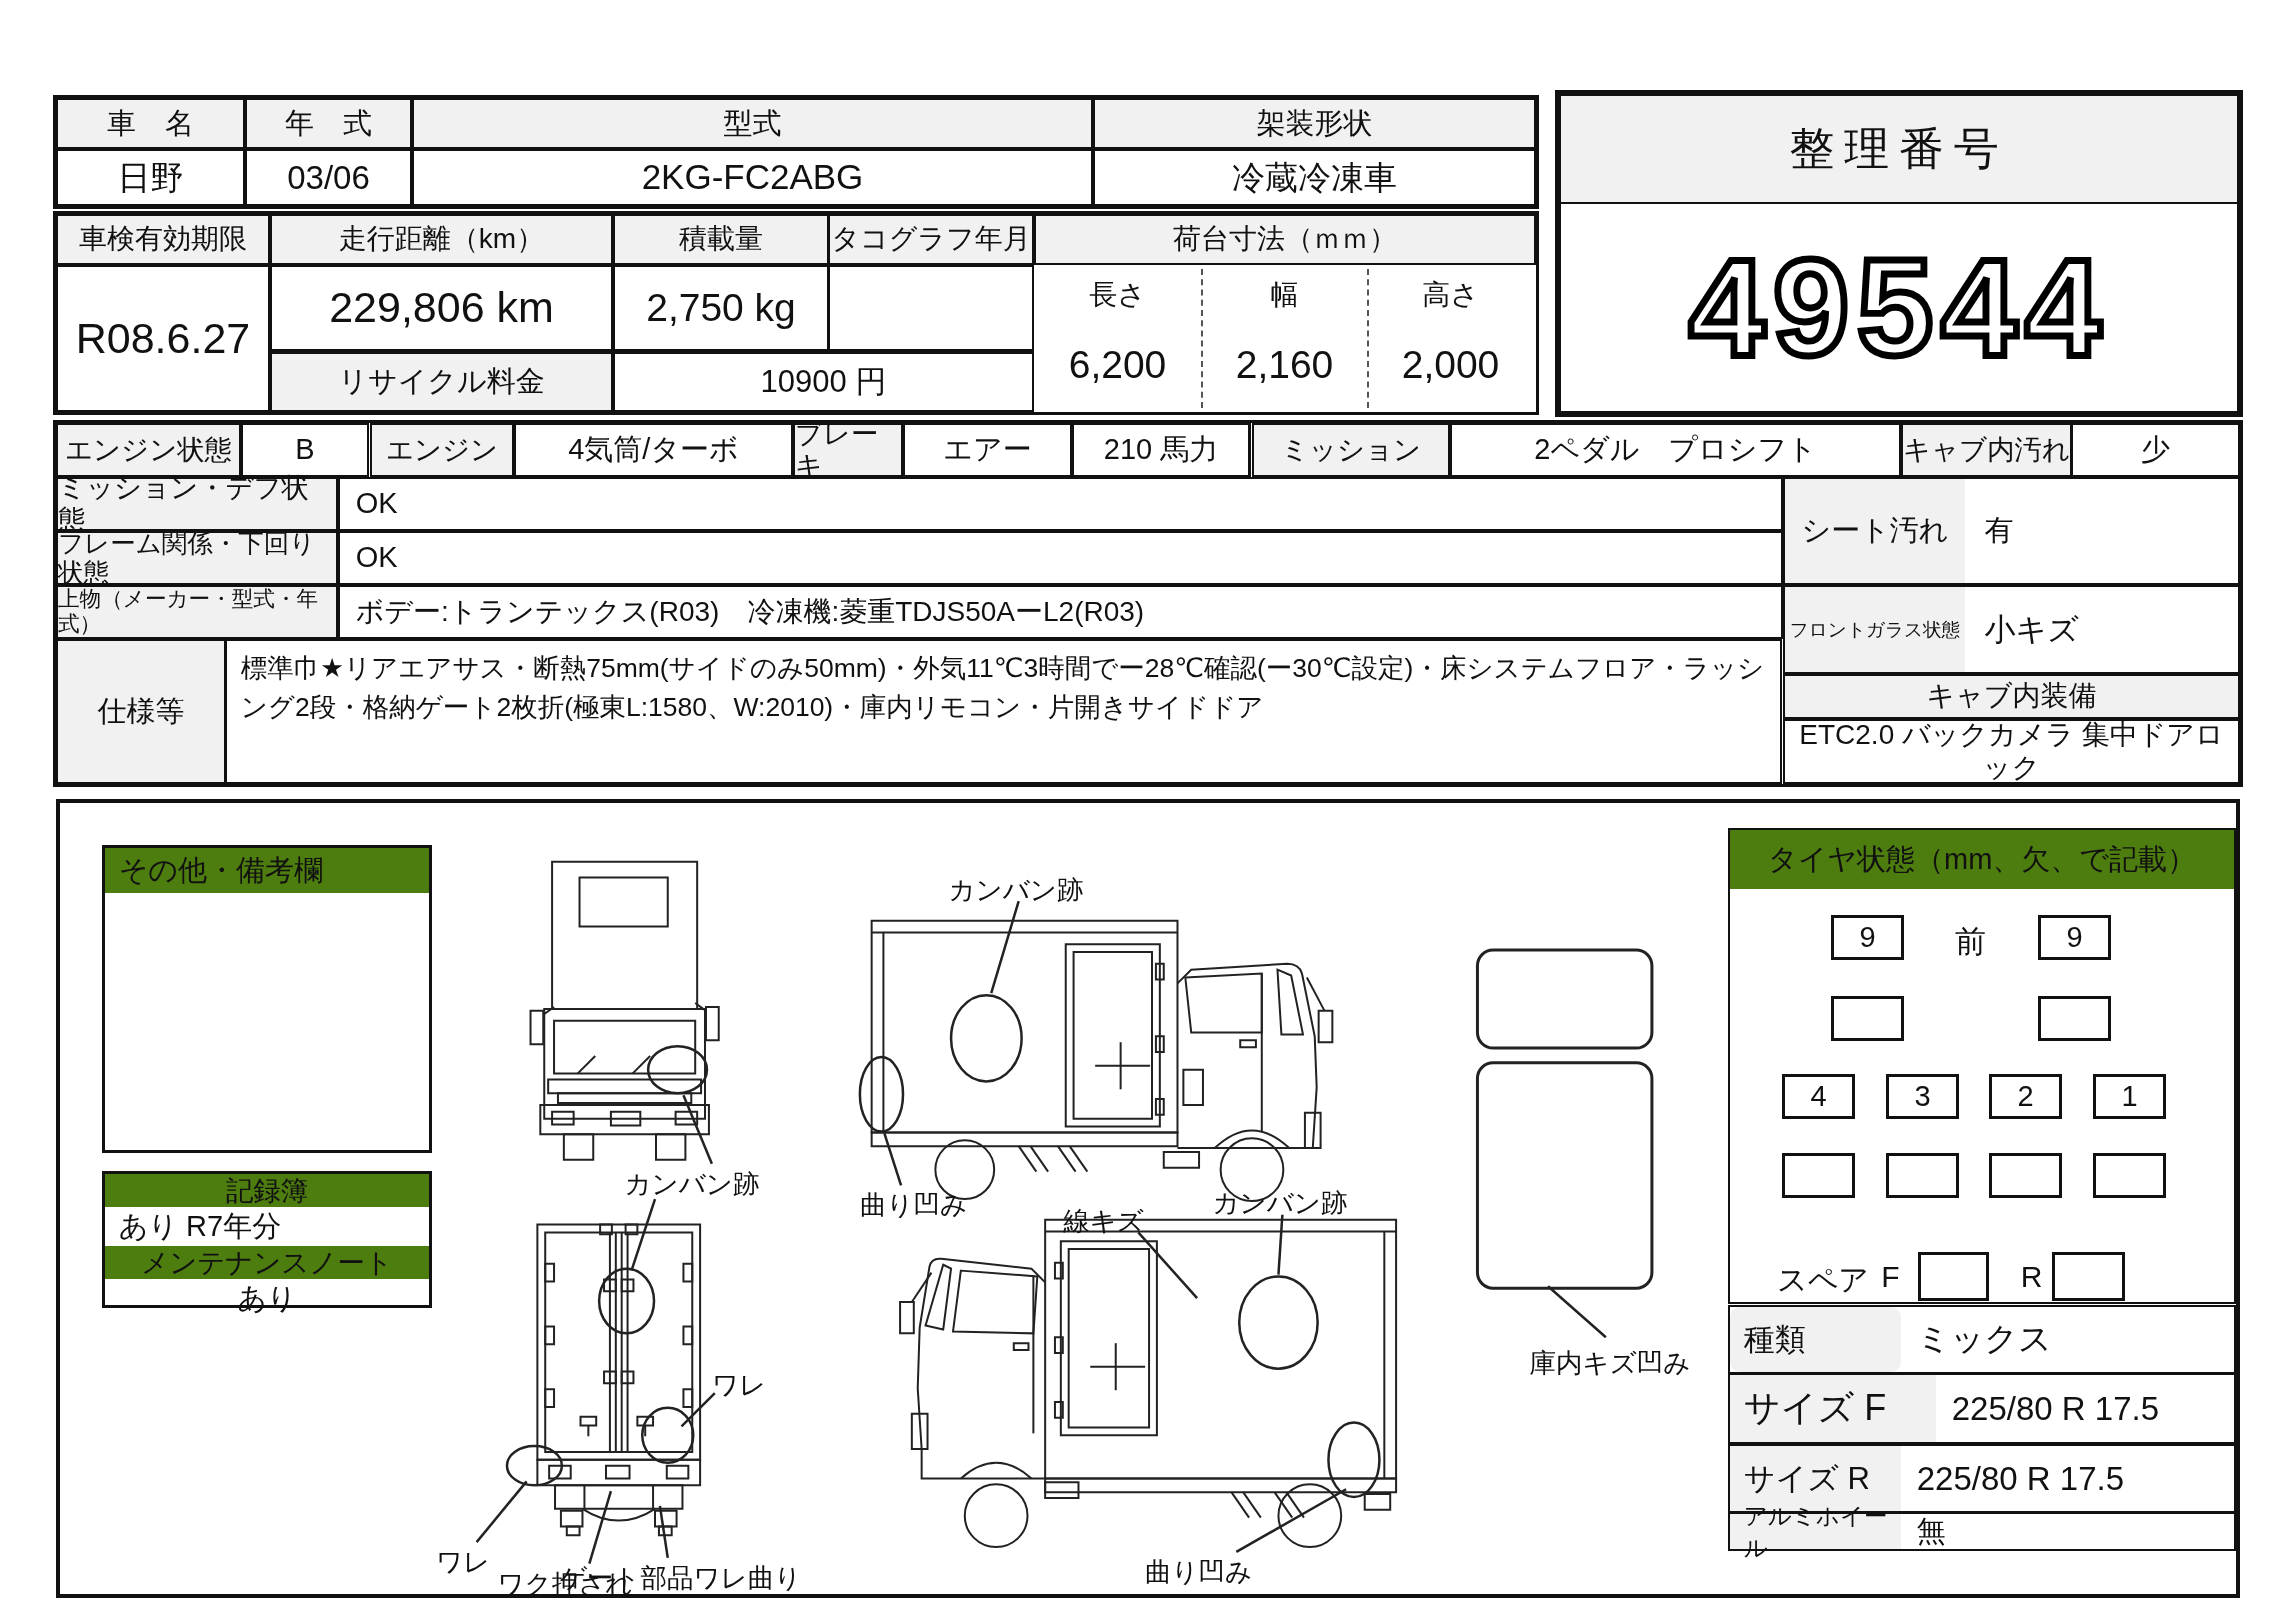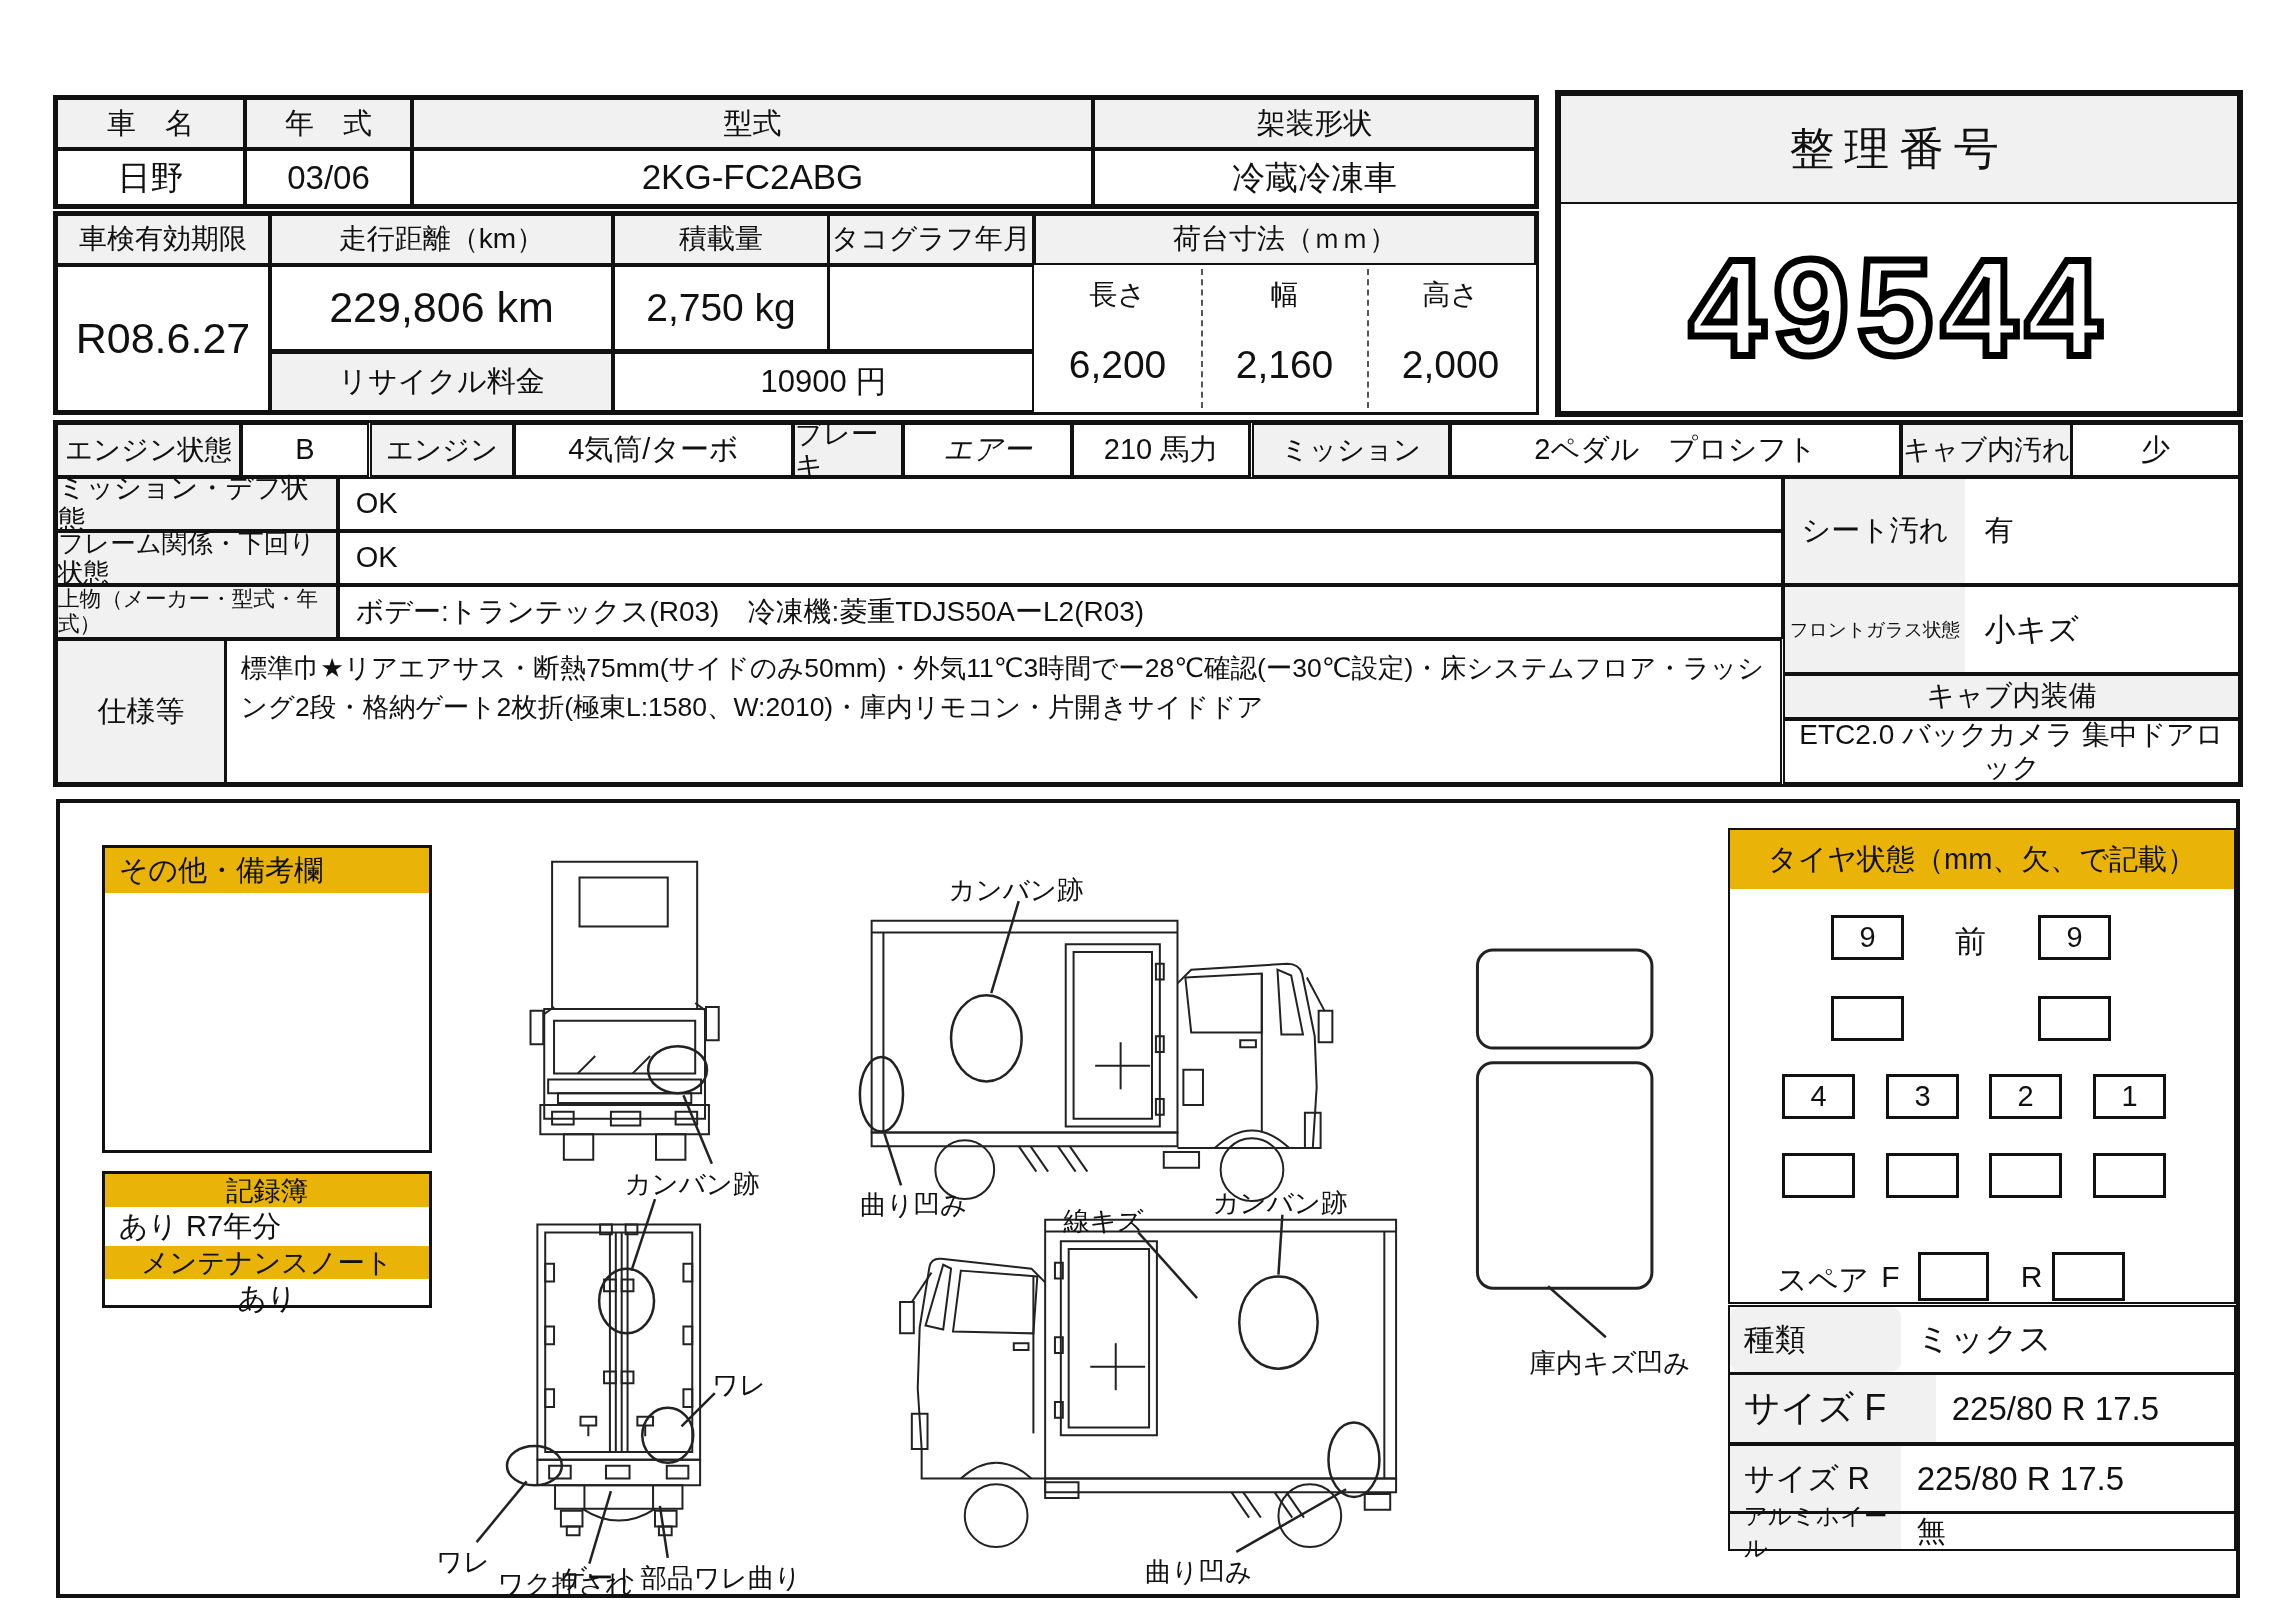--- a/index.html
+++ b/index.html
@@ -18,21 +18,21 @@
   .serialhead{height:106px;background:#f1f1f1;border-bottom:2.9px solid #111;display:flex;
      align-items:center;justify-content:center;font-size:45px;letter-spacing:9.8px;}
   .serialnum{flex:1;display:flex;align-items:center;justify-content:center;
      font-size:137px;font-weight:bold;letter-spacing:7.8px;color:#111;}
   @supports (-webkit-text-stroke: 1px black){
     .serialnum{color:#fff;-webkit-text-stroke:6.9px #000;}
   }
   .bigbox{position:absolute;left:56px;top:799px;width:2184px;height:799px;
      border:4.9px solid #111;box-sizing:border-box;}
   .innerbox{position:absolute;box-sizing:border-box;border:3.9px solid #111;background:#fff;}
-  .headstrip{background:#eab308;display:flex;align-items:center;font-size:29px;}
+  .headstrip{background:#4d7c0f;display:flex;align-items:center;font-size:29px;}
   .tirebox{position:absolute;box-sizing:border-box;border:2.9px solid #111;left:1728px;top:828px;
      width:508px;height:476px;}
   .tcell{position:absolute;box-sizing:border-box;border:3.9px solid #111;background:#fff;
      display:flex;align-items:center;justify-content:center;font-size:29px;}
   .inforow{position:absolute;box-sizing:border-box;border:2.9px solid #111;display:flex;}
   .inflabel{background:#f1f1f1;display:flex;align-items:center;padding-left:13.7px;box-sizing:border-box;}
   .infval{display:flex;align-items:center;padding-left:15.7px;box-sizing:border-box;flex:1;}
   svg line,svg path,svg rect,svg circle,svg ellipse{vector-effect:non-scaling-stroke;}
 </style>
 </head>
@@ -76,21 +76,21 @@
   <div class="c nb" style="left:1367px;top:323px;width:167px;height:84px;font-size:39px;">2,000</div>
   <div class="dashv" style="left:1201px;top:269px;height:139px;"></div>
   <div class="dashv" style="left:1367px;top:269px;height:139px;"></div>
   <div class="frame" style="left:53px;top:211px;width:1486px;height:204px;"></div>
 
   <div class="c gray" style="left:56px;top:423px;width:185px;height:54px;font-size:27.4px;">エンジン状態</div>
   <div class="c" style="left:241px;top:423px;width:128px;height:54px;">B</div>
   <div class="c gray" style="left:370px;top:423px;width:144px;height:54px;font-size:27.4px;">エンジン</div>
   <div class="c" style="left:514px;top:423px;width:279px;height:54px;">4気筒/ターボ</div>
   <div class="c gray" style="left:793px;top:423px;width:110px;height:54px;font-size:27.4px;">ブレーキ</div>
-  <div class="c" style="left:903px;top:423px;width:169px;height:54px;font-style:italic;">エアー</div>
+  <div class="c" style="left:903px;top:423px;width:169px;height:54px;">エアー</div>
   <div class="c" style="left:1071px;top:423px;width:180px;height:54px;border-left-width:3.9px;border-right-width:3.9px;">210 馬力</div>
   <div class="c gray" style="left:1252px;top:423px;width:198px;height:54px;font-size:27.4px;">ミッション</div>
   <div class="c" style="left:1450px;top:423px;width:451px;height:54px;">2ペダル　プロシフト</div>
   <div class="c gray" style="left:1901px;top:423px;width:171px;height:54px;font-size:27.4px;">キャブ内汚れ</div>
   <div class="c" style="left:2071px;top:423px;width:169px;height:54px;">少</div>
 
   <div class="c gray" style="left:56px;top:477px;width:282px;height:54px;font-size:27.4px;">ミッション・デフ状態</div>
   <div class="c left" style="left:338px;top:477px;width:1445px;height:54px;padding-left:15.7px;">OK</div>
   <div class="c gray" style="left:56px;top:531px;width:282px;height:54px;font-size:25.5px;">フレーム関係・下回り状態</div>
   <div class="c left" style="left:338px;top:531px;width:1445px;height:54px;padding-left:15.7px;">OK</div>

